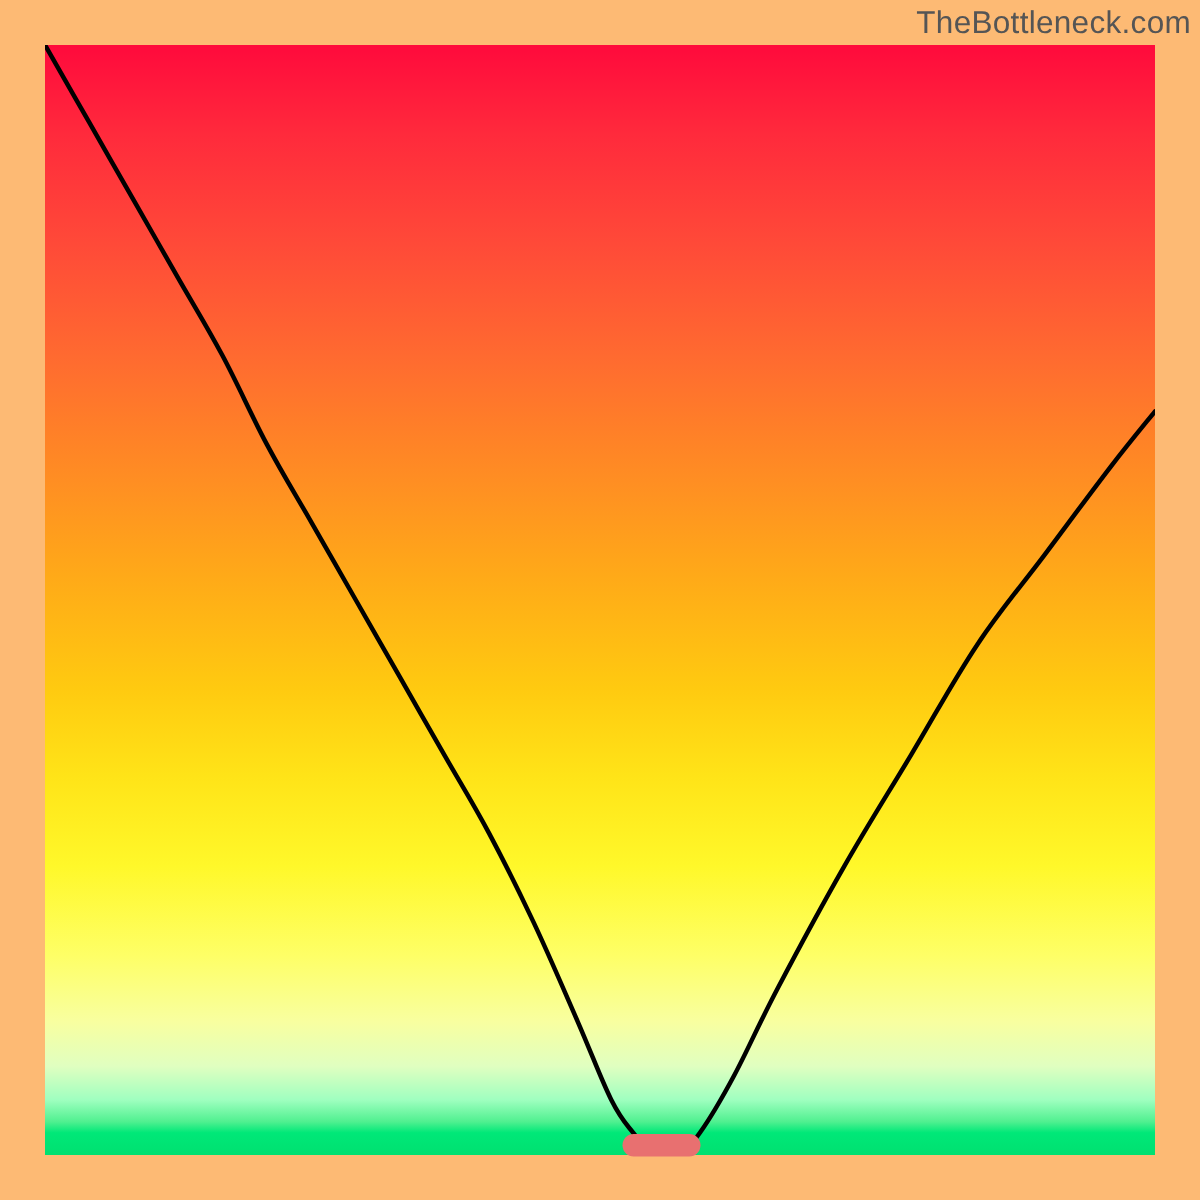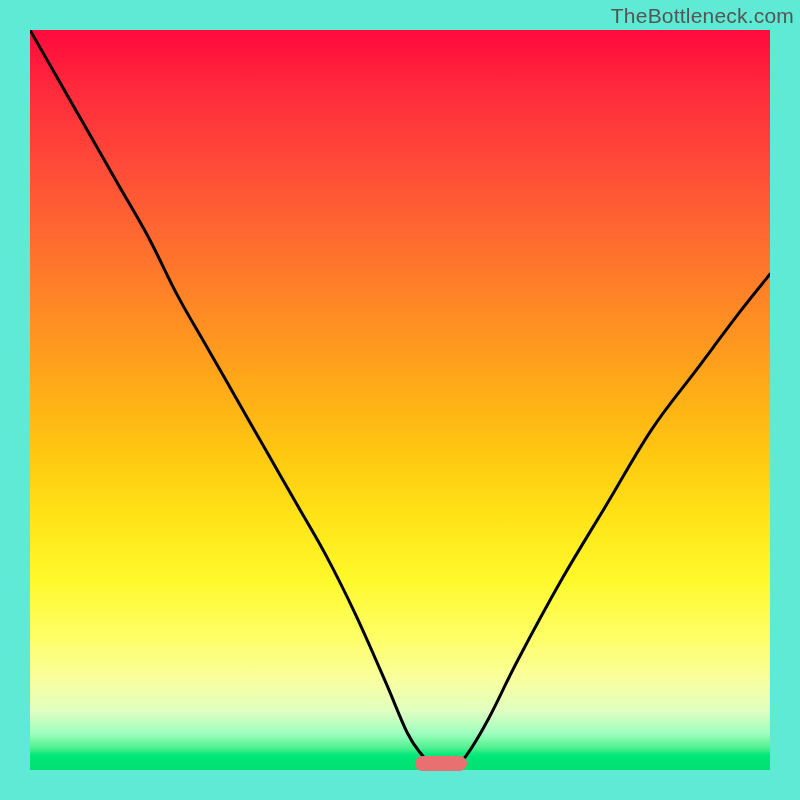--- a/index.html
+++ b/index.html
@@ -7,21 +7,21 @@
     padding: 0;
     width: 800px;
     height: 800px;
     background: #000;
     overflow: hidden;
   }
   .chart-container {
     position: relative;
     width: 800px;
     height: 800px;
-    background: #5eead4;
+    background: #fdba74;
   }
   .plot-area {
     position: absolute;
     left: 30px;
     top: 30px;
     width: 740px;
     height: 740px;
     background: linear-gradient(to bottom,
       #ff0a3c 0%,
       #ff2a3c 8%,

